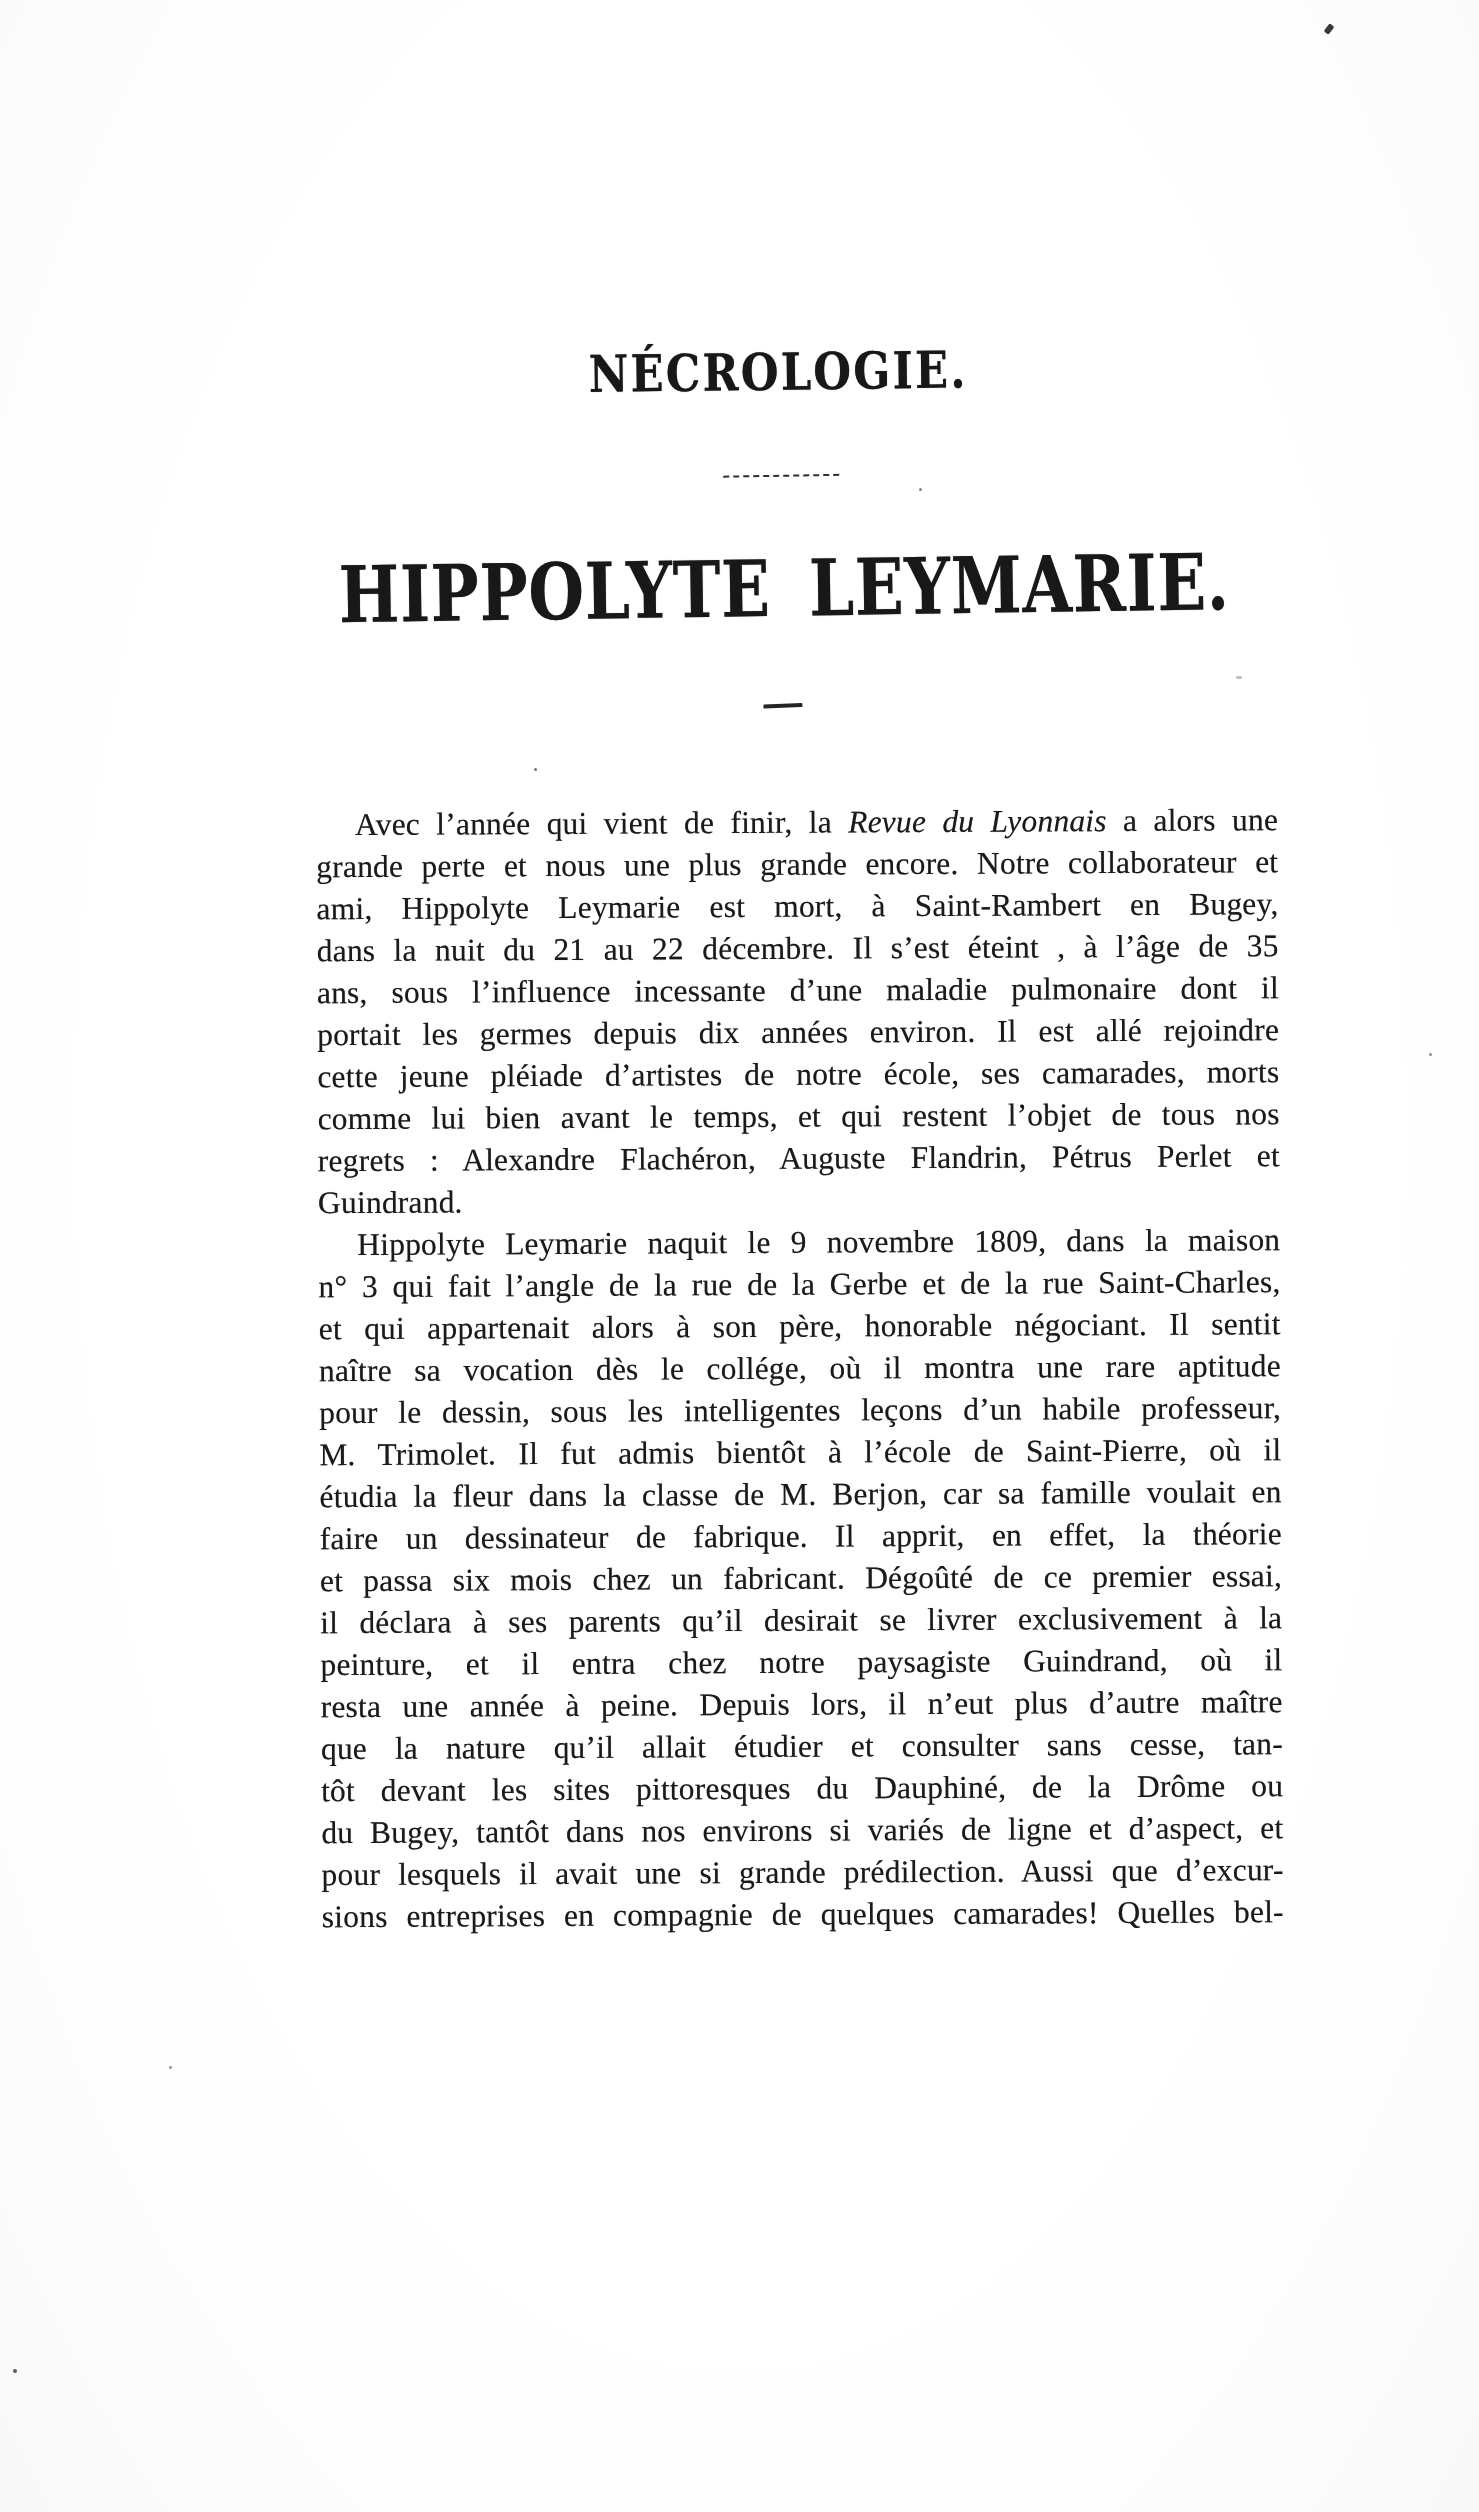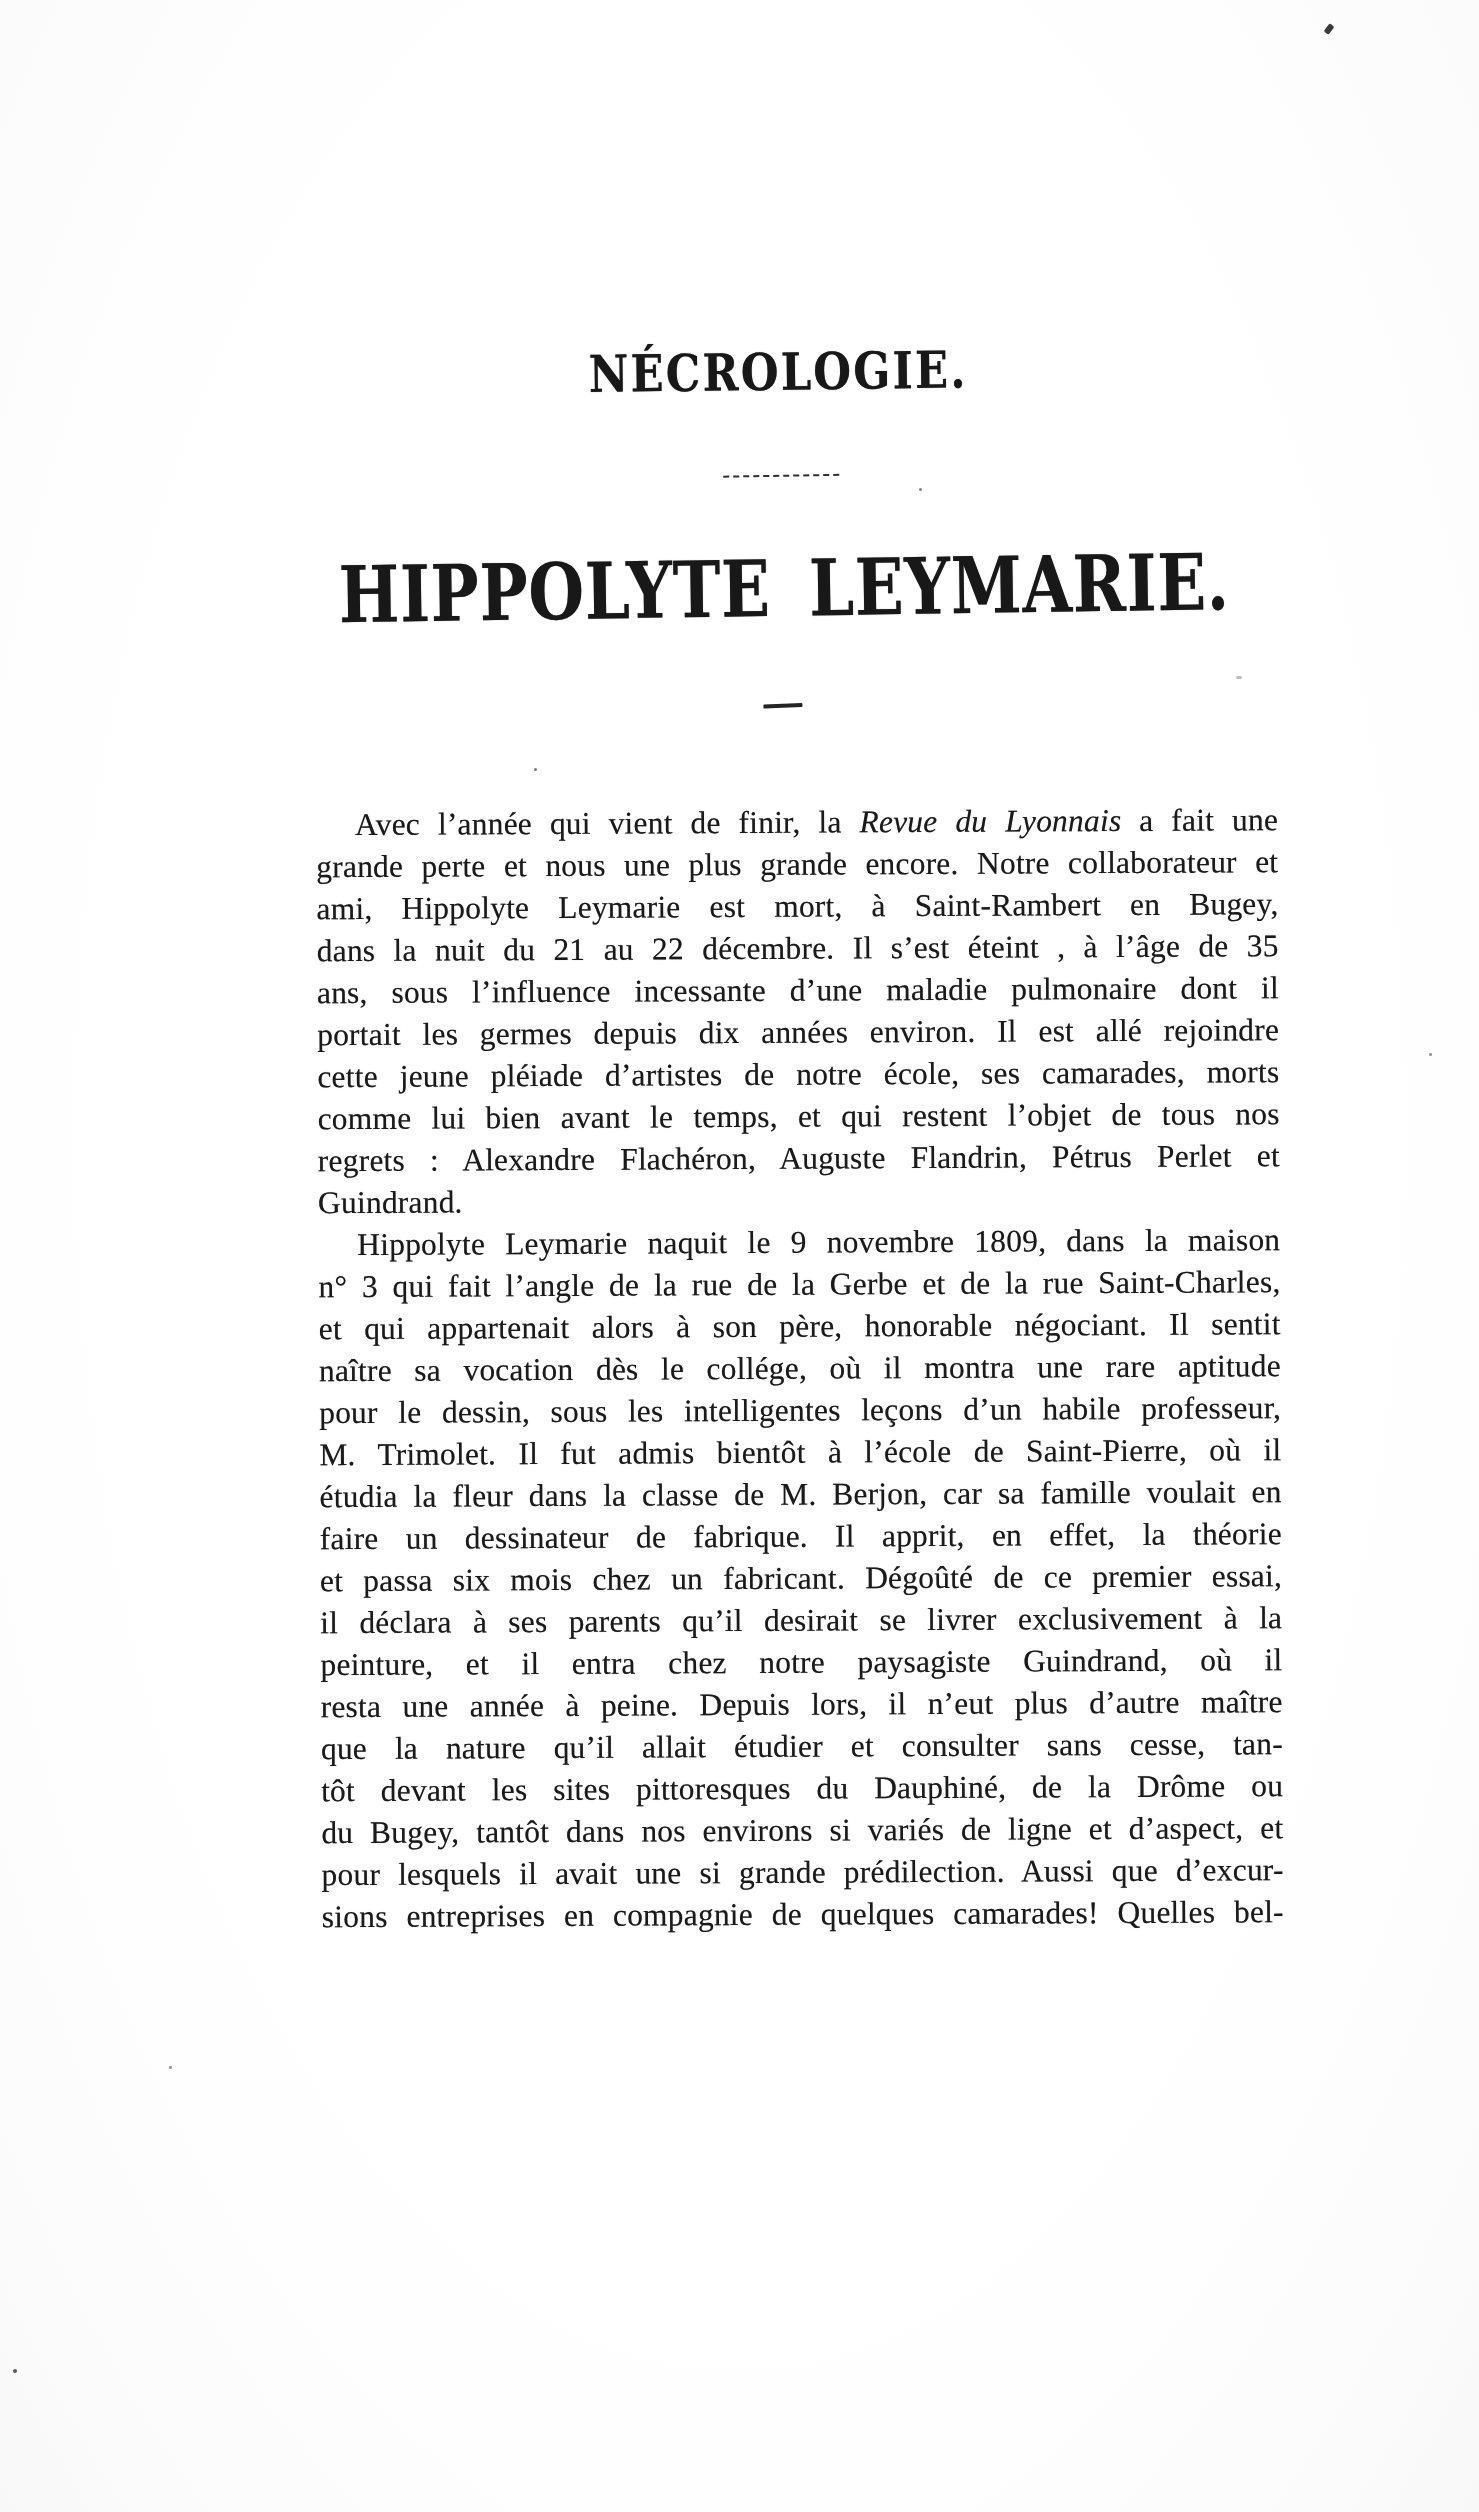--- a/index.html
+++ b/index.html
@@ -84,21 +84,21 @@
 
     <h1 class="section-title">NÉCROLOGIE.</h1>
 
     <div class="rule-dashed"></div>
 
     <h2 class="article-title">HIPPOLYTE LEYMARIE.</h2>
 
     <div class="short-dash"></div>
 
     <div class="body-block">
-      <div class="line indent"><span>Avec l’année qui vient de finir, la </span><span class="it">Revue du Lyonnais</span><span> a fait une</span></div>
+      <div class="line indent"><span>Avec l’année qui vient de finir, la </span><span class="it">Revue du Lyonnais</span><span> a alors une</span></div>
       <div class="line">grande perte et nous une plus grande encore. Notre collaborateur et</div>
       <div class="line">ami, Hippolyte Leymarie est mort, à Saint-Rambert en Bugey,</div>
       <div class="line">dans la nuit du 21 au 22 décembre. Il s’est éteint , à l’âge de 35</div>
       <div class="line">ans, sous l’influence incessante d’une maladie pulmonaire dont il</div>
       <div class="line">portait les germes depuis dix années environ. Il est allé rejoindre</div>
       <div class="line">cette jeune pléiade d’artistes de notre école, ses camarades, morts</div>
       <div class="line">comme lui bien avant le temps, et qui restent l’objet de tous nos</div>
       <div class="line">regrets : Alexandre Flachéron, Auguste Flandrin, Pétrus Perlet et</div>
       <div class="line para-end">Guindrand.</div>
 

